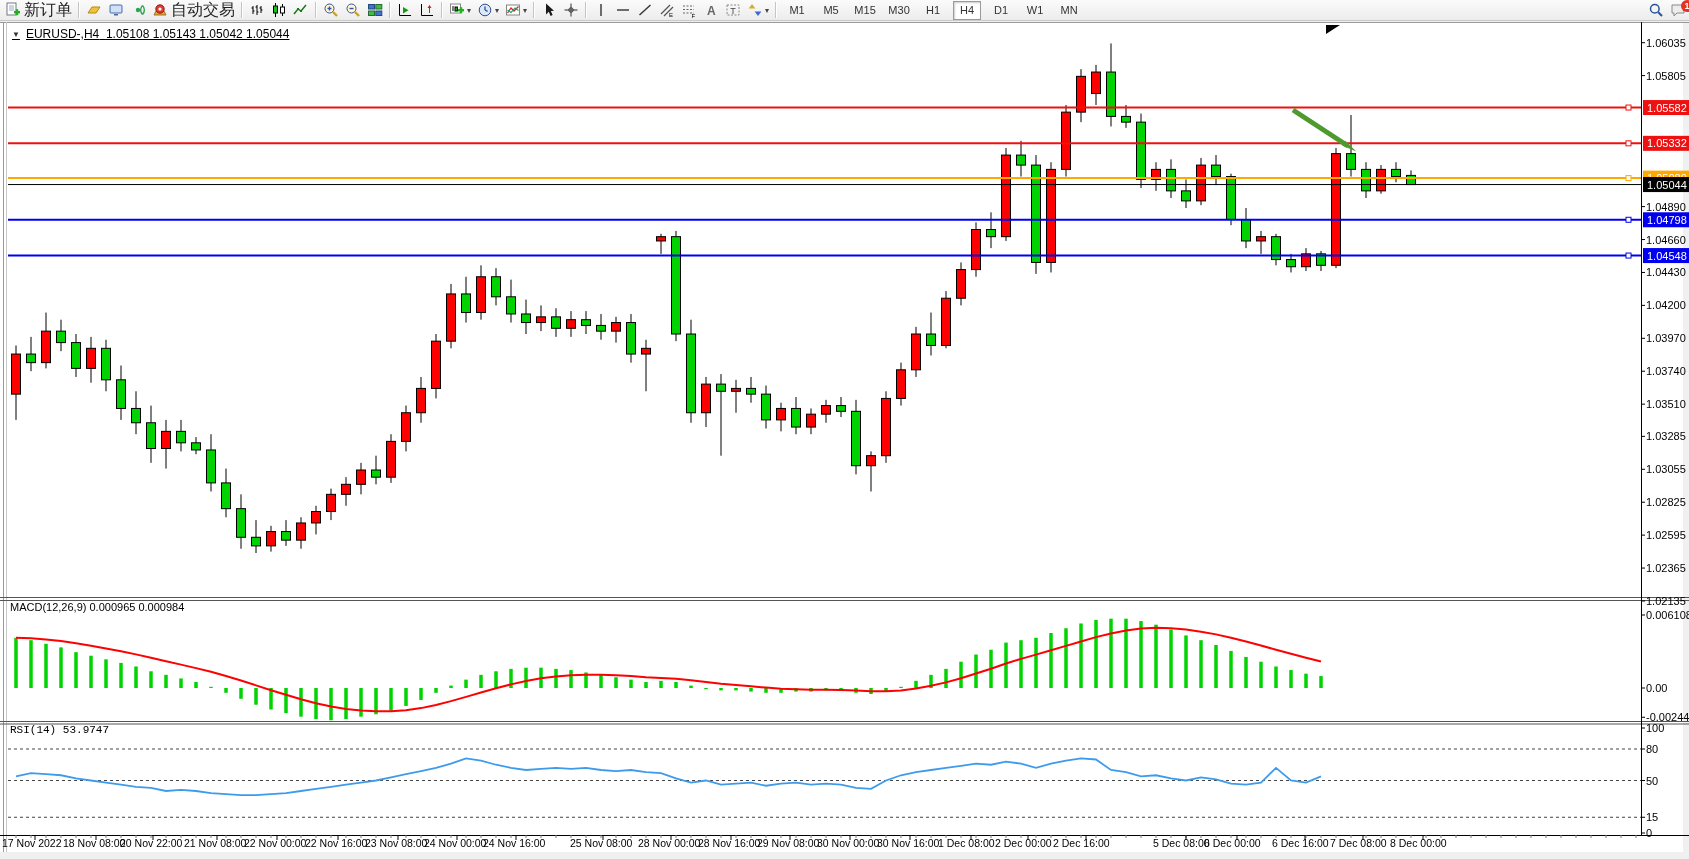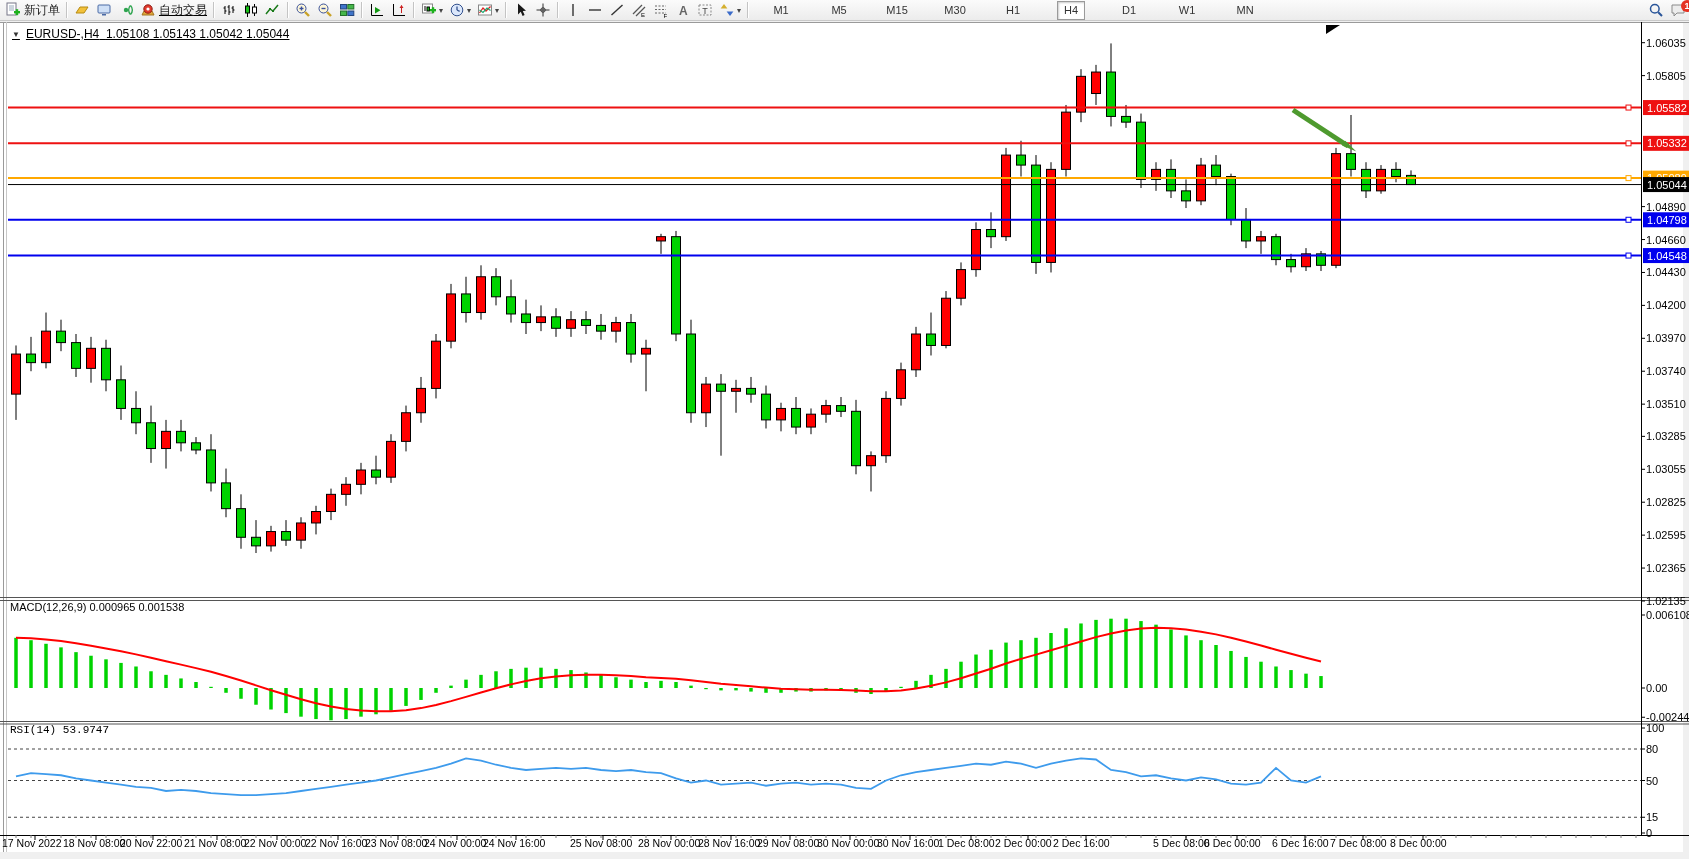--- a/index.html
+++ b/index.html
@@ -2,25 +2,25 @@
 <html><head>
 <meta charset="utf-8">
 <style>
   html,body{margin:0;padding:0;}
   body{width:1689px;height:859px;position:relative;overflow:hidden;background:#f0f0f0;
        font-family:"Liberation Sans","DejaVu Sans",sans-serif;}
   #toolbar{position:absolute;left:0;top:0;width:1689px;height:21px;background:linear-gradient(#fbfbfb,#ececec);
            border-bottom:1px solid #c9c9c9;display:flex;align-items:center;z-index:30;padding-left:2px;box-sizing:border-box;}
   .tb-item{display:flex;align-items:center;height:19px;padding:0 3px;cursor:default;border-radius:2px;}
   .tb-item svg{display:block;}
-  .tb-label{font-size:12px;color:#222;margin-left:3px;white-space:nowrap;}
+  .tb-label{font-size:16px;color:#222;margin-left:3px;white-space:nowrap;}
   .tb-sep{width:1px;height:16px;background:#c4c4c4;margin:0 3px;border-right:1px solid #fff;}
   .tb-caret{font-size:8px;color:#444;margin-left:2px;}
   .tb-spacer{flex:1;}
-  .tf-btn{font-size:11px;color:#333;width:26px;text-align:center;height:17px;line-height:17px;margin:0 15px;border:1px solid transparent;}
+  .tf-btn{font-size:11px;color:#333;width:26px;text-align:center;height:17px;line-height:17px;margin:0 3px;border:1px solid transparent;}
   .tf-btn.active{background:#fff;border:1px solid #9a9a9a;box-shadow:inset 1px 1px 2px #ccc;}
   .badge{position:absolute;top:-1px;right:-4px;background:#e53222;color:#fff;font-size:9px;font-weight:bold;
          border-radius:50%;width:12px;height:12px;line-height:12px;text-align:center;}
   #chart-title{position:absolute;left:12px;top:27px;z-index:20;font-size:12px;color:#000;text-decoration:underline;}
   #chart-title .tri{font-size:8px;color:#333;margin-right:6px;vertical-align:1px;}
   .panel-label{position:absolute;z-index:20;font-size:11px;color:#000;}
   #macd-label{left:10px;top:601px;}
   #rsi-label{left:10px;top:724px;font-family:Liberation Mono, monospace;}
   #chart-svg{position:absolute;left:0;top:0;z-index:1;}
 </style>
@@ -59,21 +59,21 @@
     </span>
     <span class="tb-item" style="position: relative;">
       <span>
         <svg width="16" height="16">
           <circle cx="8" cy="8" r="2.2" fill="#2ea44f"></circle>
           <path d="M3.5 3.5 a6.4 6.4 0 0 1 0 9" fill="none" stroke="#2ea44f" stroke-width="1.4" transform="rotate(180 8 8)"></path>
           <path d="M12.5 3.5 a6.4 6.4 0 0 1 0 9" fill="none" stroke="#2ea44f" stroke-width="1.4"></path>
         </svg>
       </span>
     </span>
-    <span class="tb-item" style="position: relative; text-decoration: underline;">
+    <span class="tb-item" style="position: relative;">
       <span>
         <svg width="16" height="16">
           <polygon points="2,13 14,13 12,9 4,9" fill="#e0a63a" stroke="#a37420"></polygon>
           <circle cx="8" cy="7" r="4.2" fill="#e23b2e" stroke="#8f1d14"></circle>
           <circle cx="8" cy="7" r="1.6" fill="#fff"></circle>
         </svg>
       </span>
       <span class="tb-label">自动交易</span>
     </span>
     <span class="tb-sep"></span>
@@ -293,21 +293,21 @@
       </span>
       <span class="badge">1</span>
     </span>
   </div>
 
 <div id="chart-title">
   <span class="tri">▼</span><span>EURUSD-,H4</span>&nbsp;&nbsp;<span>1.05108 1.05143 1.05042 1.05044</span>
 </div>
 
 <div id="macd-label" class="panel-label">
-  <span>MACD(12,26,9)</span>&nbsp;<span>0.000965 0.001538</span>
+  <span>MACD(12,26,9)</span>&nbsp;<span>0.000965 0.000984</span>
 </div>
 
 <div id="rsi-label" class="panel-label">
   <span>RSI(14)</span>&nbsp;<span>53.9747</span>
 </div>
 
 <svg id="chart-svg" width="1689" height="859">
     <rect x="0" y="22" width="1689" height="830" fill="#ffffff"></rect>
     <rect x="1683" y="22" width="6" height="830" fill="#f0f0f0"></rect>
     <rect x="0" y="852" width="1689" height="7" fill="#f0f0f0"></rect>

